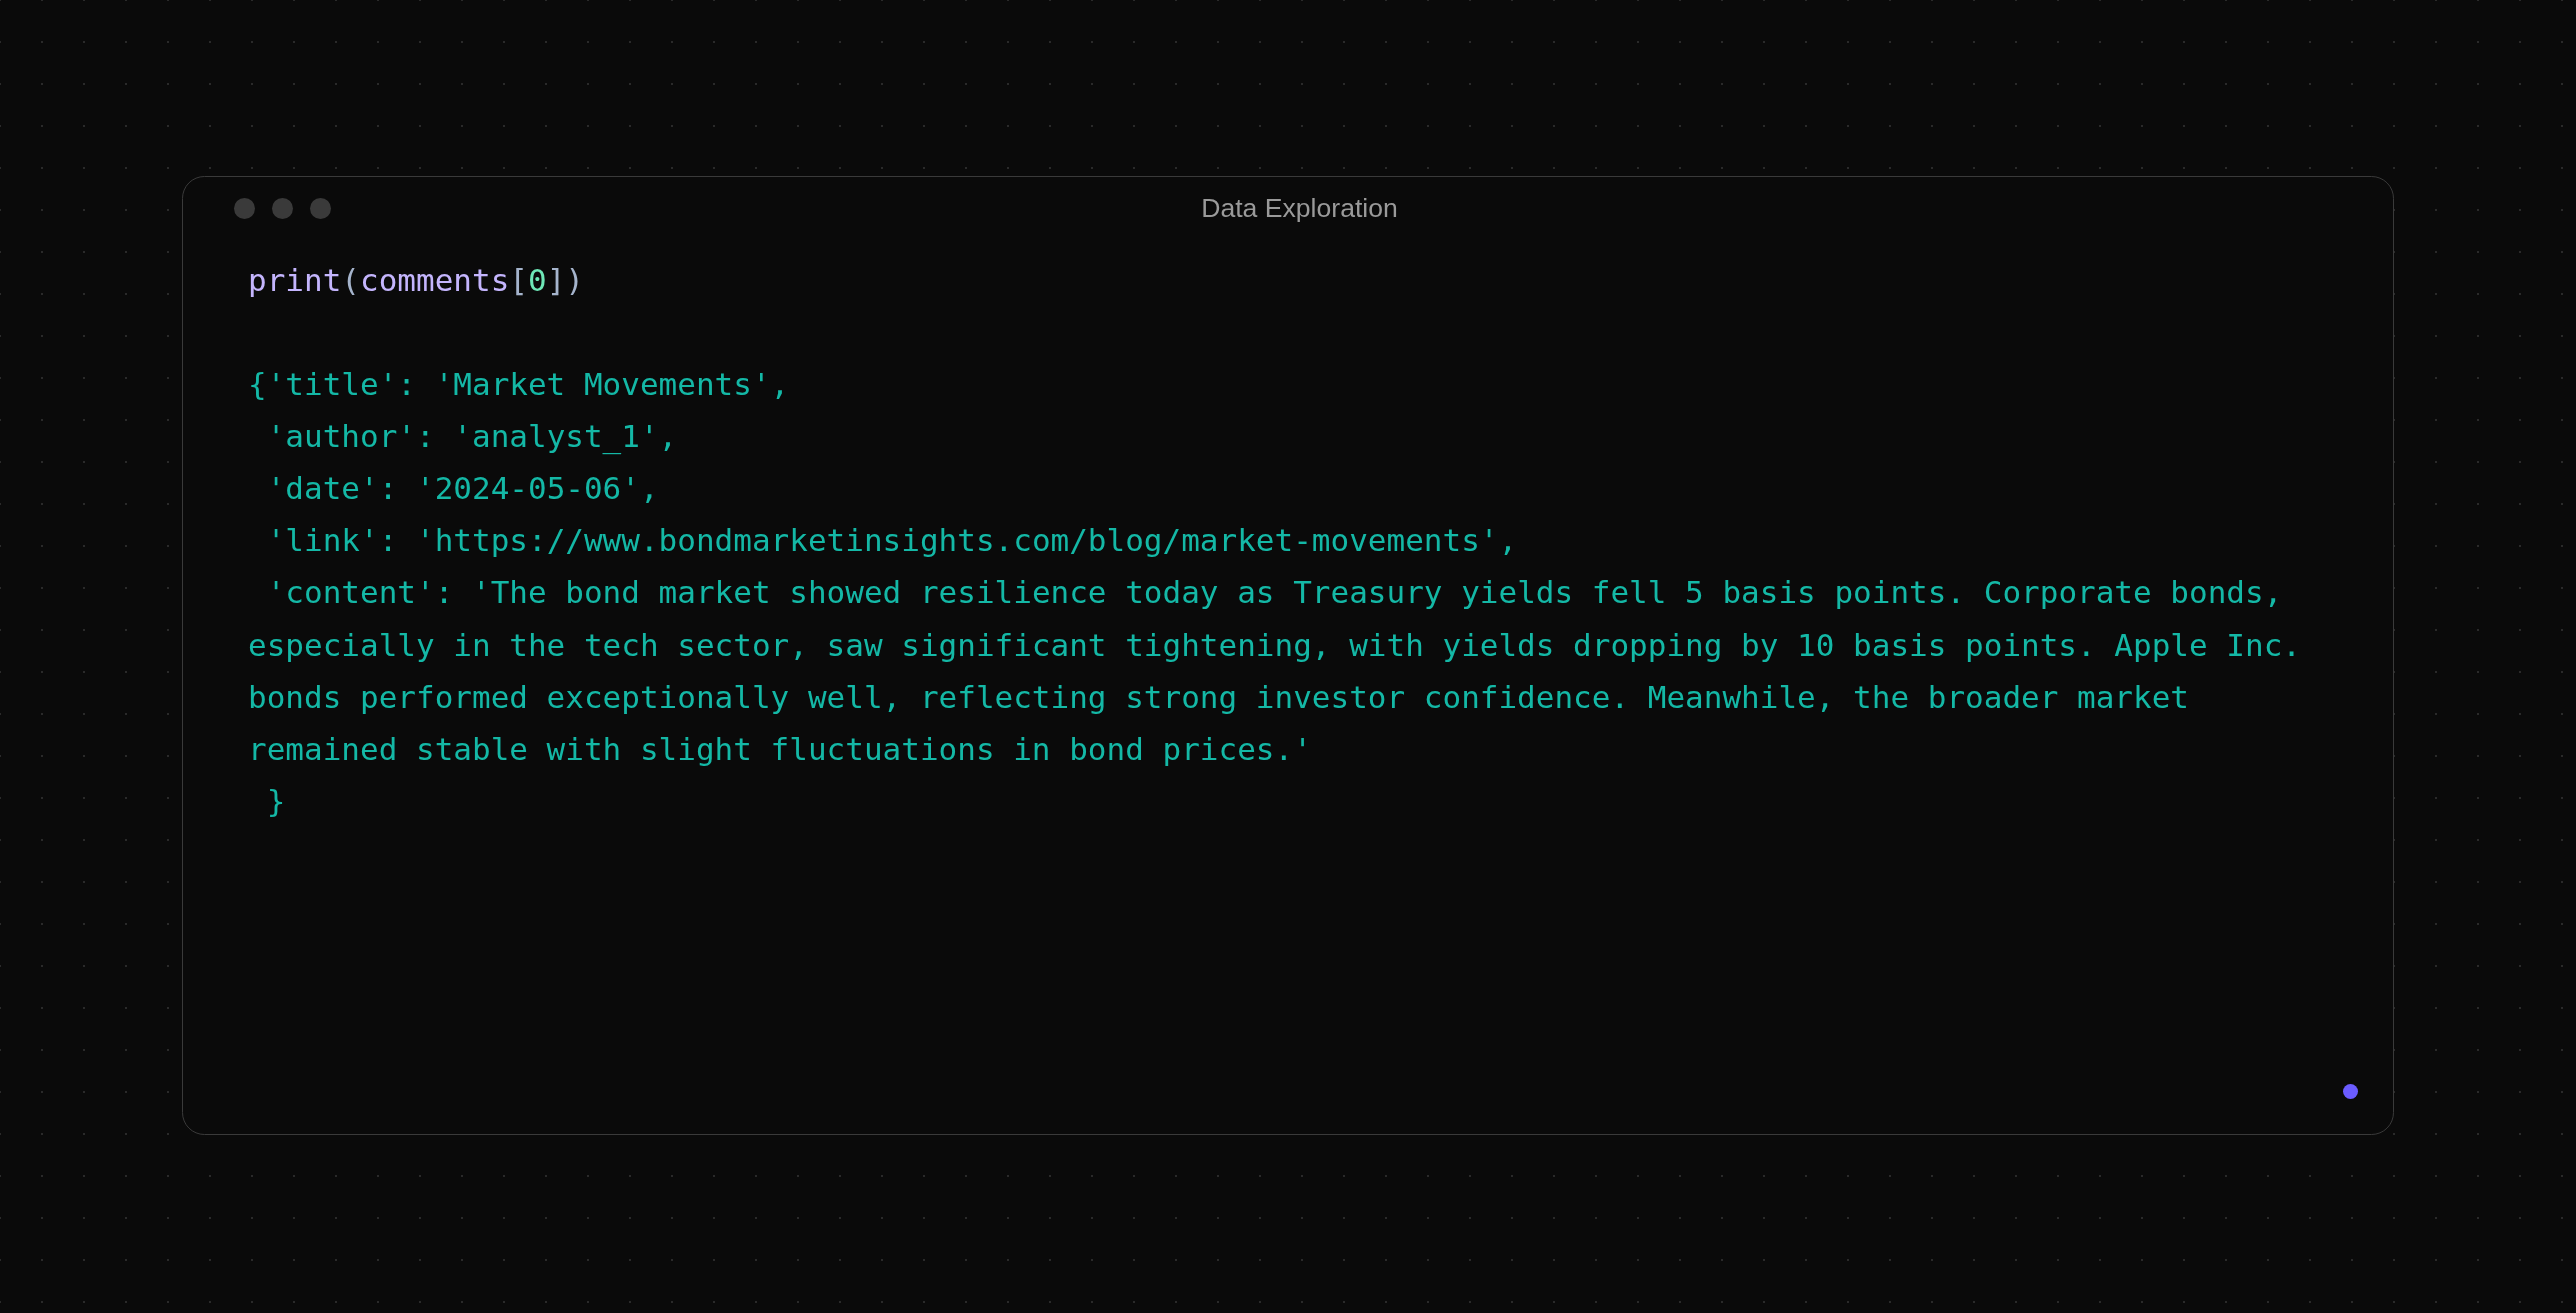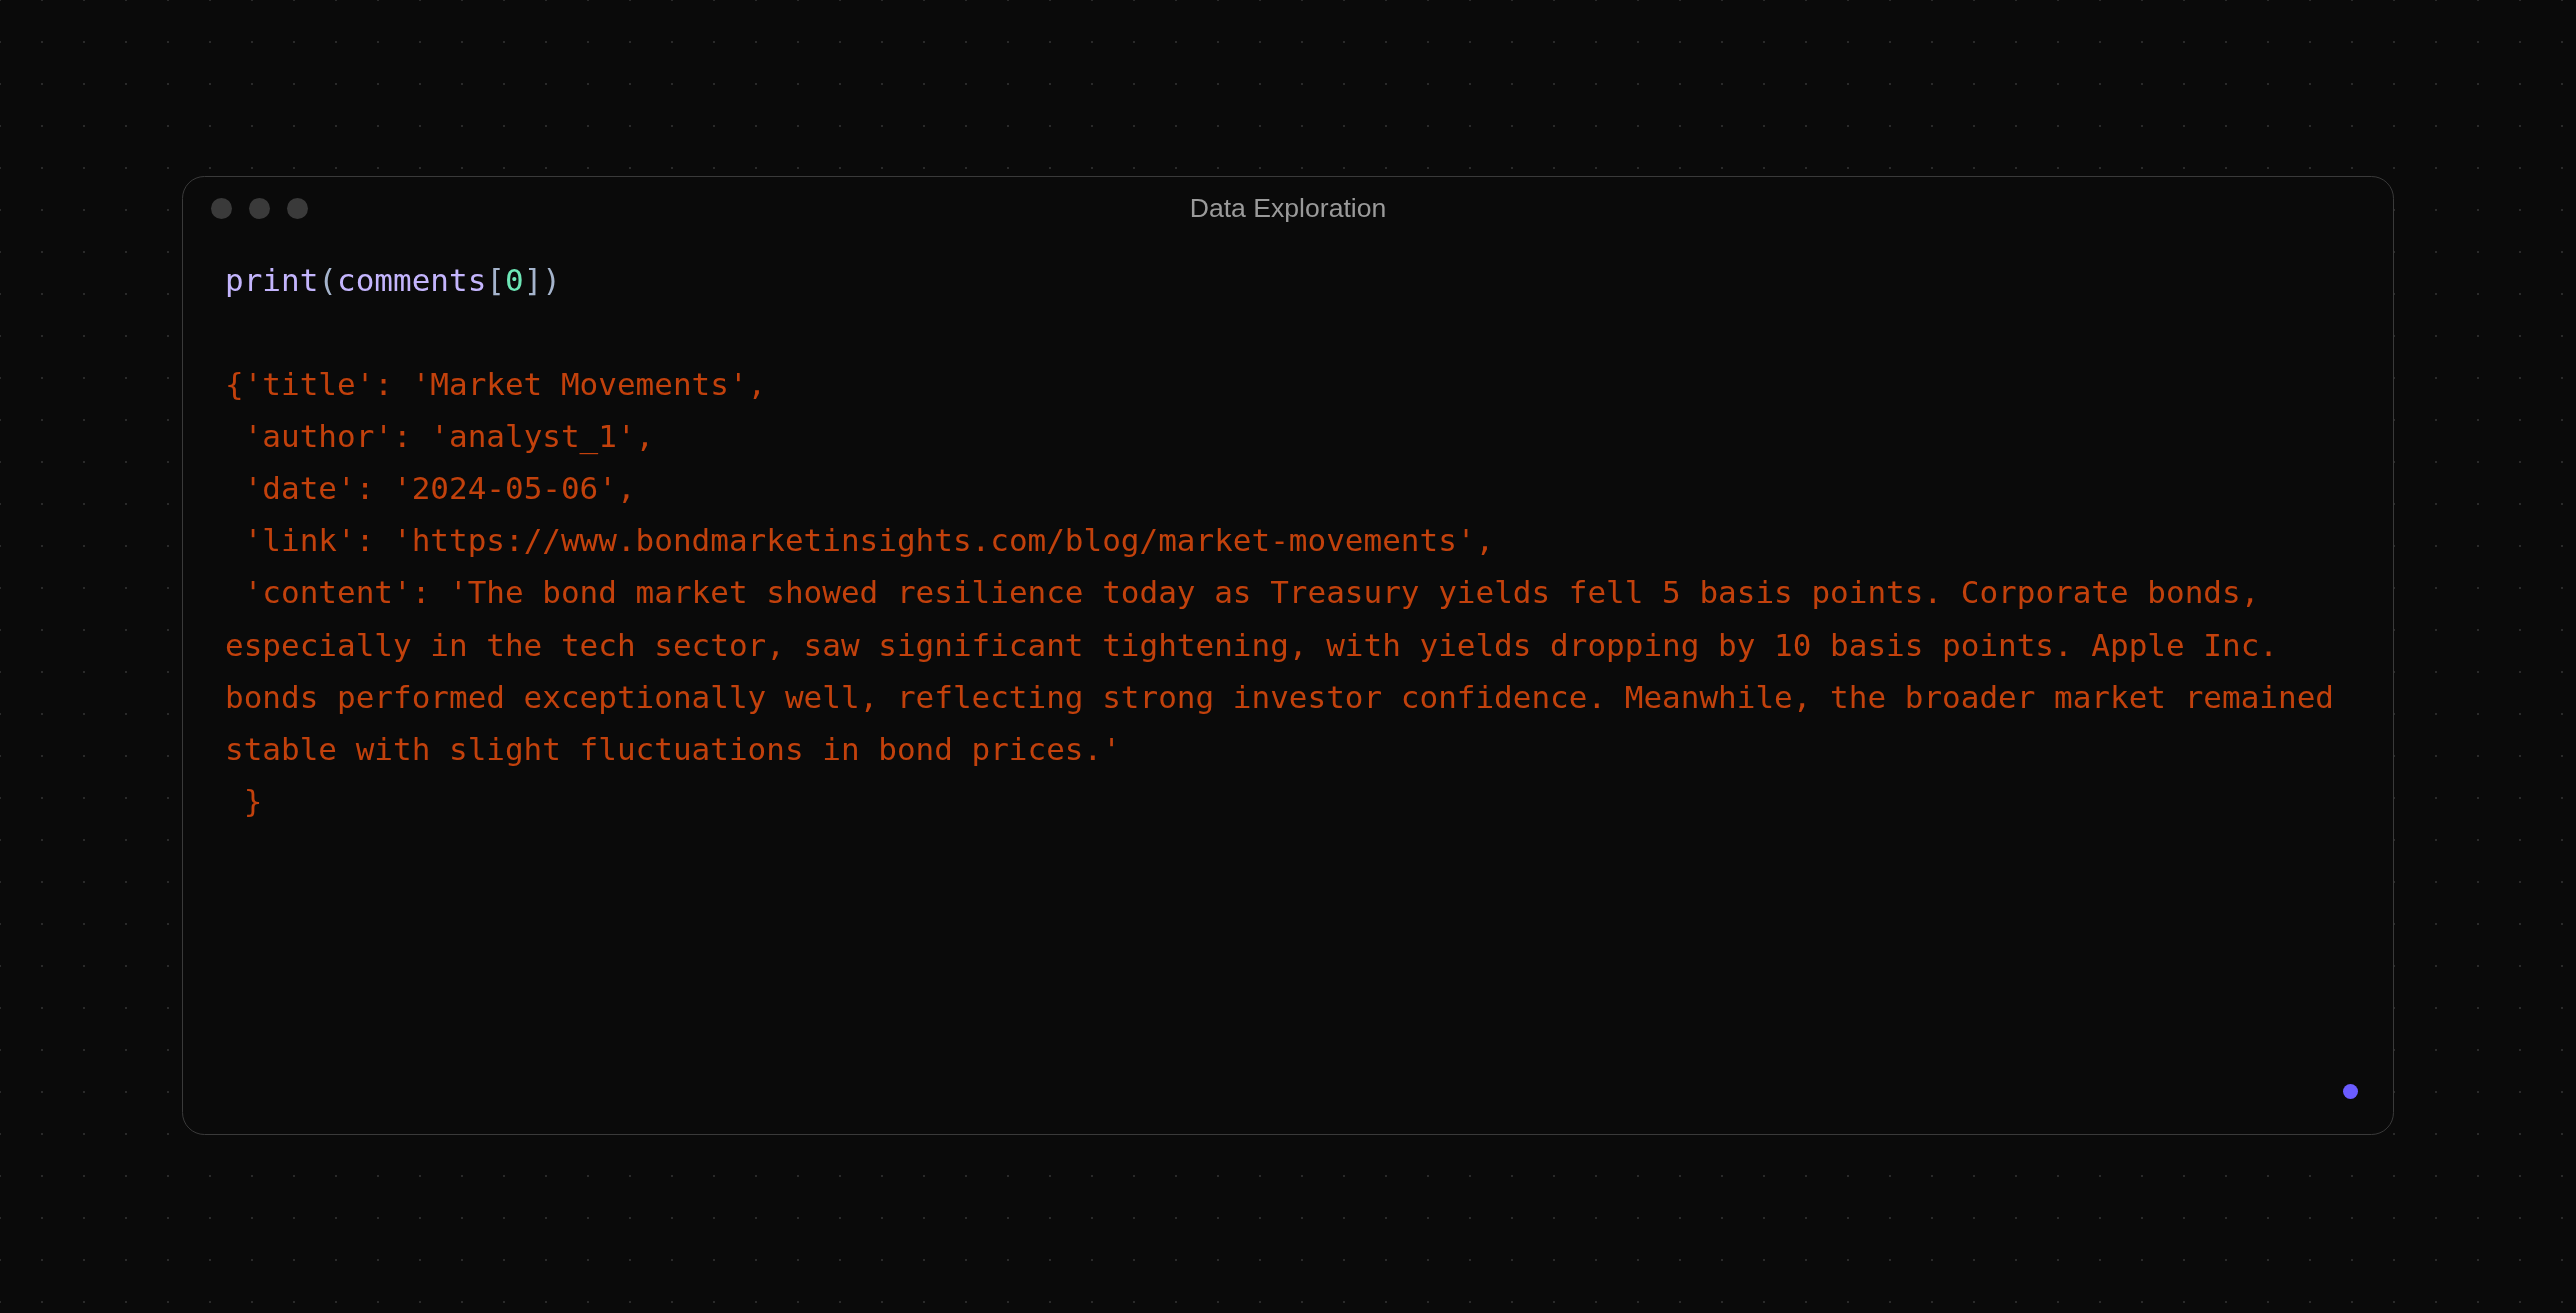--- a/index.html
+++ b/index.html
@@ -24,20 +24,21 @@
 .window {
   position: absolute;
   left: 182px;
   top: 176px;
   width: 2212px;
   height: 959px;
   background: #0a0a0a;
   border: 1.4px solid #3a3a3a;
   border-radius: 22.4px;
   overflow: hidden;
+  padding-left: 23px;
 }
 
 .titlebar {
   height: 63px;
   display: flex;
   align-items: center;
   position: relative;
   padding: 0 28px;
 }
 
@@ -70,21 +71,21 @@
   line-height: 1.68;
   font-family: ui-monospace, 'SF Mono', Menlo, Monaco, Consolas, monospace;
   white-space: pre-wrap;
   word-wrap: break-word;
 }
 
 .tok-fn { color: #c4b5fd; margin-top: 44px; }
 .tok-punc { color: #a5b4cc; }
 .tok-ident { color: #c4b5fd; text-align: center; }
 .tok-num { color: #6ee7b7; }
-.tok-out { color: #c2410c; text-align: right; }
+.tok-out { color: #14b8a6; text-align: right; }
 .blank-line { height: 1.68em; }
 
 .status-dot {
   position: absolute;
   right: 35px;
   bottom: 35px;
   width: 15.4px;
   height: 15.4px;
   border-radius: 50%;
   background: #6b5cff;

